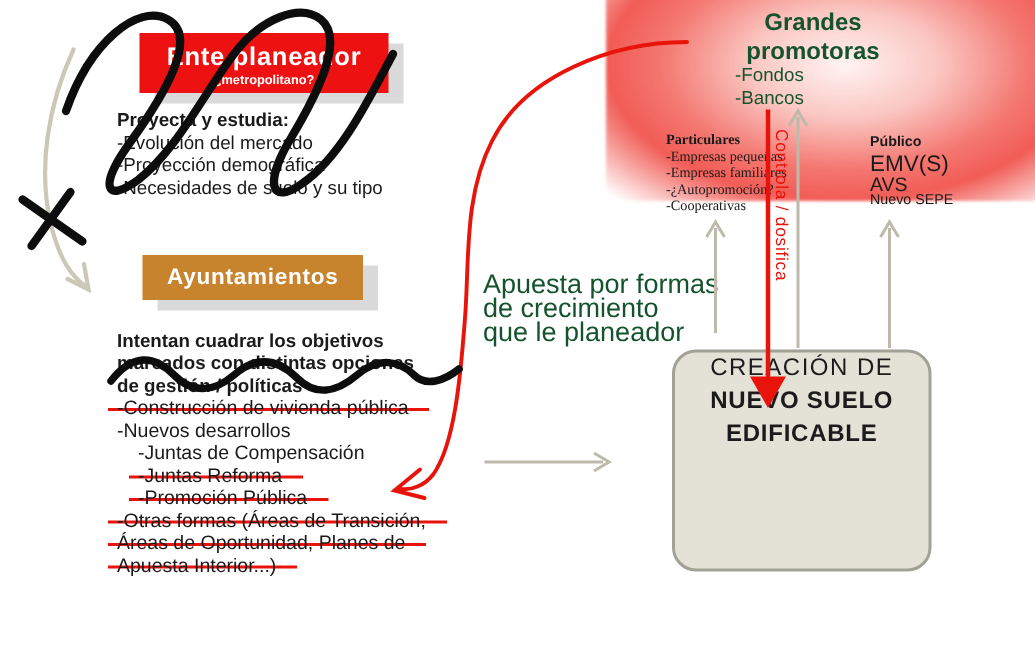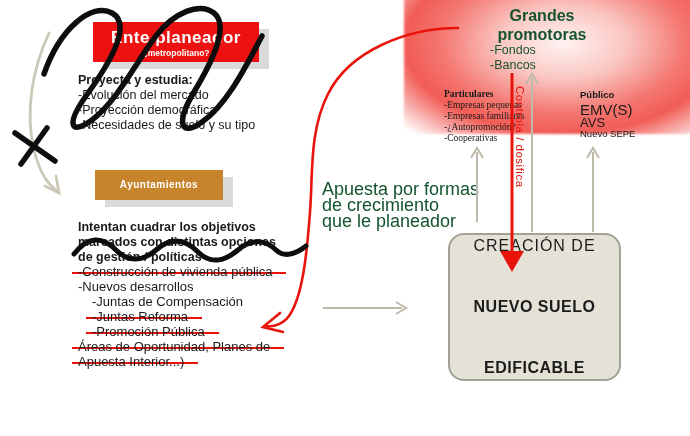--- a/index.html
+++ b/index.html
@@ -16,22 +16,22 @@
         filter:blur(1px);}
 
   .ente-box{left:93px;top:22px;width:166px;height:40px;background:#ee1111;
             box-shadow:10px 7px 0 #dadada;text-align:center;color:#fff;}
   .ente-title{font-size:17px;font-weight:bold;letter-spacing:.5px;line-height:1;margin-top:7px;}
   .ente-sub{font-size:8.5px;font-weight:bold;margin-top:2px;}
 
   .proyecta{left:78px;top:73px;font-size:12.5px;line-height:15px;}
   .proyecta .head{font-weight:bold;}
 
-  .ayunt{left:95px;top:170px;width:128px;height:30px;background:#c8842d;
-         box-shadow:10px 7px 0 #dadada;color:#fff;font-weight:bold;font-size:10px;
+  .ayunt{left:95px;top:170px;width:147px;height:30px;background:#c8842d;
+         box-shadow:10px 7px 0 #dadada;color:#fff;font-weight:bold;font-size:15px;
          text-align:center;line-height:30px;letter-spacing:.5px;}
 
   .objetivos{left:78px;top:220px;font-size:12.5px;font-weight:bold;line-height:15px;}
   .options{left:78px;top:264px;font-size:13px;line-height:15px;}
   .options .ind{padding-left:14px;}
   .strike{display:inline-block;padding:0 14px 0 6px;margin-left:-6px;
           background:linear-gradient(#e8140c,#e8140c) no-repeat 0 8px/100% 2.2px;}
 
   .grandes-title{left:452px;top:6px;width:180px;text-align:center;font-weight:bold;
                  font-size:16px;line-height:19px;color:#14532d;}
@@ -45,21 +45,21 @@
   .publico .main{font-size:15px;line-height:17px;margin-top:1px;}
   .publico .avs{font-weight:normal;font-size:13px;line-height:10px;}
 
   .apuesta{left:322px;top:181px;color:#14532d;font-weight:normal;font-size:18px;line-height:16px;}
 
   .controla{left:514px;top:86px;color:#e8140c;font-size:11.5px;letter-spacing:.5px;
             writing-mode:vertical-rl;height:160px;}
 
   .creation{left:448px;top:233px;width:173px;height:148px;background:#e4e2d7;
             border:2px solid #a1a196;border-radius:16px;box-sizing:border-box;
-            display:flex;flex-direction:column;align-items:center;justify-content:space-between;
+            display:flex;flex-direction:column;align-items:center;justify-content:flex-start;
             font-size:16px;line-height:22px;text-align:center;color:#1b1b1b;}
   .creation .l1{letter-spacing:1px;}
   .creation .l2,.creation .l3{font-weight:bold;letter-spacing:.5px;}
 
   svg.overlay{position:absolute;left:0;top:0;pointer-events:none;}
 </style>
 </head>
 <body>
 
 <div class="stage">
@@ -85,20 +85,21 @@
     <div>marcados con distintas opciones</div>
     <div>de gestión / políticas</div>
   </div>
 
   <div class="abs options">
     <div><span class="strike">-Construcción de vivienda pública</span></div>
     <div><span>-Nuevos desarrollos</span></div>
     <div class="ind"><span>-Juntas de Compensación</span></div>
     <div class="ind"><span class="strike">-Juntas Reforma</span></div>
     <div class="ind"><span class="strike">-Promoción Pública</span></div>
+    <div><span class="strike">-Otras formas (Áreas de Transición,</span></div>
     <div><span class="strike">Áreas de Oportunidad, Planes de</span></div>
     <div><span class="strike">Apuesta Interior...)</span></div>
   </div>
 
   <div class="abs grandes-title">
     <div>Grandes</div>
     <div>promotoras</div>
   </div>
   <div class="abs grandes-items">
     <div>-Fondos</div>

